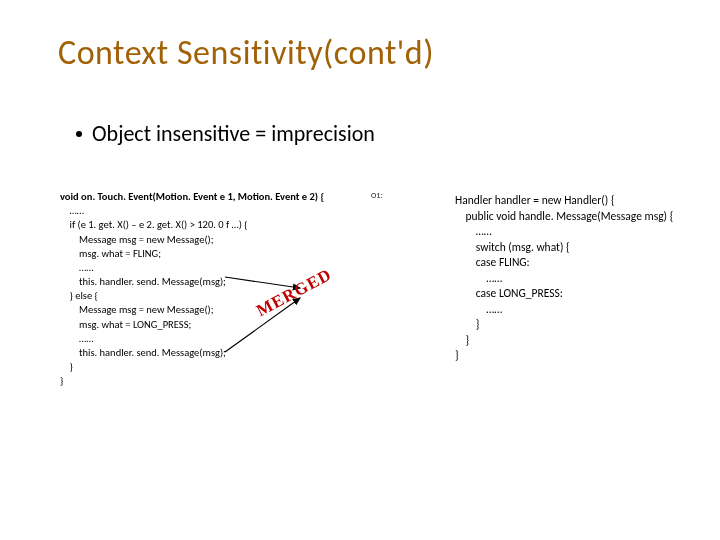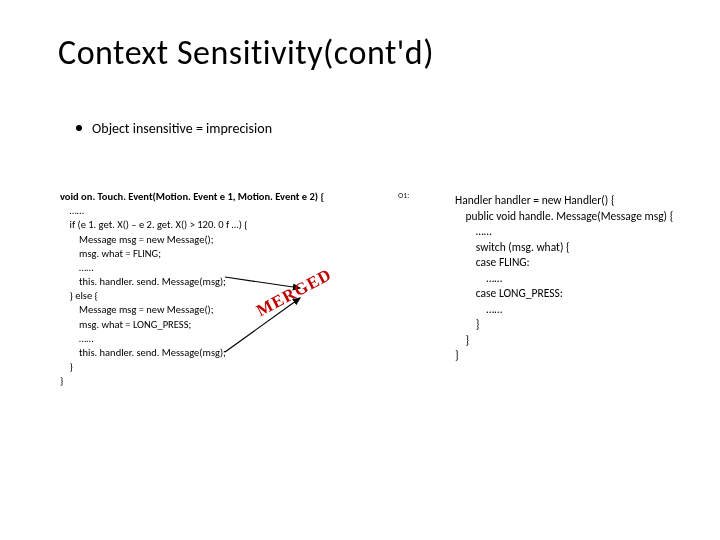--- a/index.html
+++ b/index.html
@@ -7,28 +7,28 @@
     width: 720px;
     height: 540px;
     background: #fff;
     font-family: Calibri, 'Segoe UI', Arial, sans-serif;
     position: relative;
     overflow: hidden;
   }
   .title {
     font-size: 34px;
     font-weight: 400;
-    color: #000000;
+    color: #a16207;
     position: absolute;
     top: 32px;
     left: 58px;
     letter-spacing: 0.5px;
   }
   .subtitle {
-    font-size: 14px;
+    font-size: 22px;
     color: #000;
     position: absolute;
     top: 120px;
     left: 76px;
   }
   .bullet {
     display: inline-block;
     width: 6px;
     height: 6px;
     background: #000;
@@ -56,21 +56,21 @@
     font-size: 11.5px;
     font-family: Calibri, Arial, sans-serif;
     line-height: 1.35;
     color: #000;
     white-space: pre;
     margin-left: 47px;
   }
   .o1-label {
     position: absolute;
     top: 190px;
-    left: 398px;
+    left: 371px;
     font-size: 8px;
     color: #222;
   }
   .merged {
     position: absolute;
     top: 283px;
     left: 253px;
     font-size: 17px;
     font-weight: bold;
     font-family: 'Times New Roman', serif;

